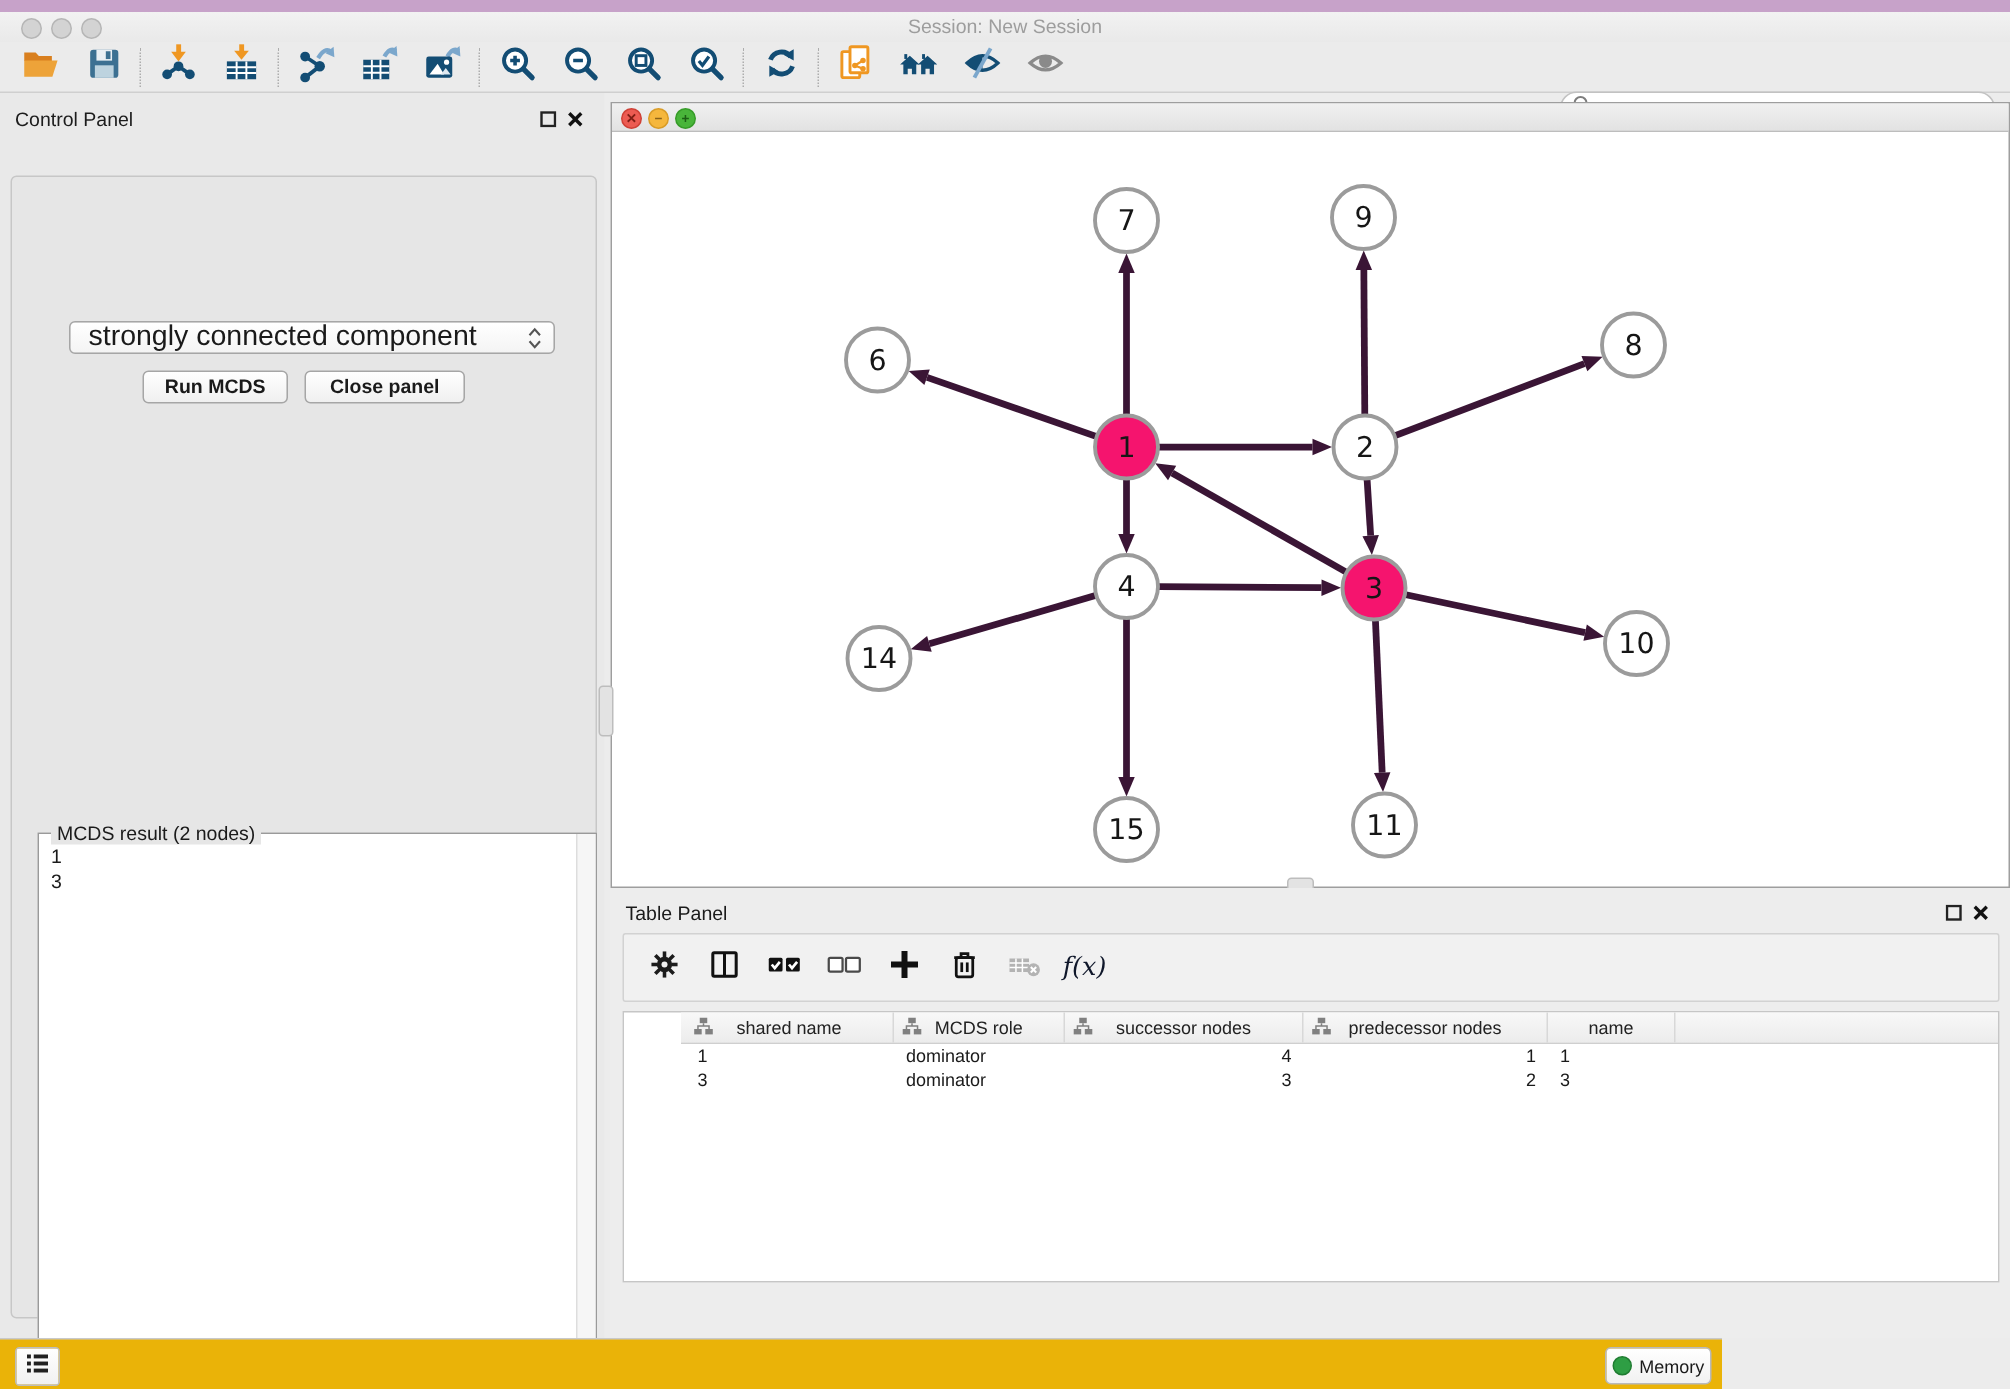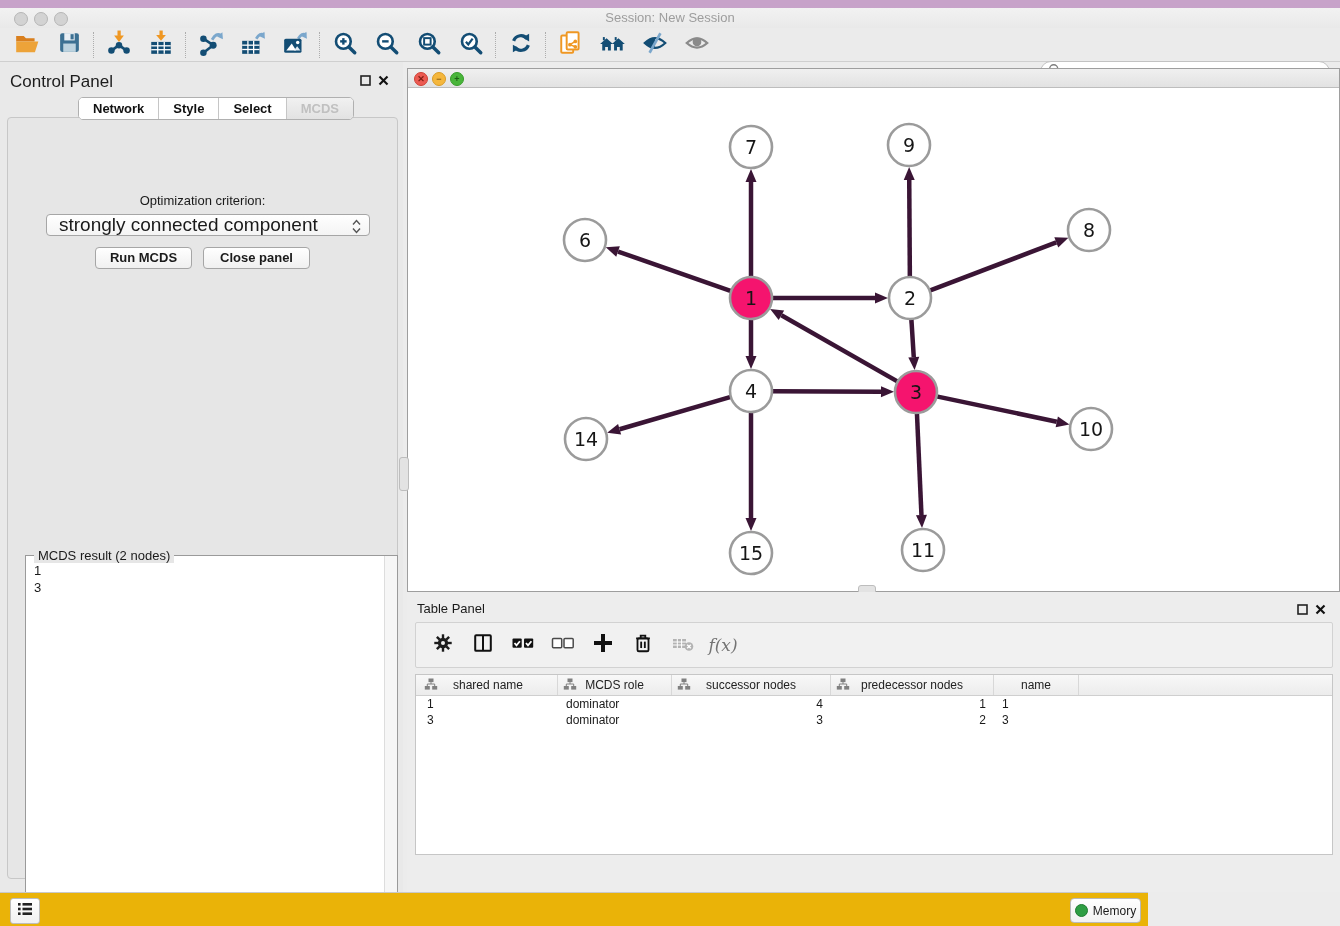--- a/index.html
+++ b/index.html
@@ -16,21 +16,21 @@
   
   #toolbar{left:0;top:28px;width:1340px;height:34px;background:#ebebeb;border-bottom:1px solid #cfcfcf;
            display:flex;align-items:center;padding-left:6px;box-sizing:border-box;}
   .tbtn{width:42px;height:30px;display:flex;align-items:center;justify-content:center;flex:0 0 auto;}
   .tsep{width:1px;height:26px;border-left:1px dotted #adadad;margin:0 3px;flex:0 0 auto;}
   #search-box{right:10px;top:33px;width:290px;height:22px;background:#fff;border:1px solid #c2c2c2;
               border-radius:12px;display:flex;align-items:center;padding-left:7px;box-sizing:border-box;}
   #search-box input{border:none;outline:none;background:transparent;font-size:12px;width:250px;margin-left:4px;}
   
   #control-panel{left:0;top:62px;width:403px;height:830px;background:#e9e9e9;}
-  #cp-title{left:10px;top:10px;font-size:17px;color:#1c1c1c;}
+  #cp-title{left:10px;top:10px;font-size:13px;color:#1c1c1c;}
   .panel-btns{position:absolute;display:flex;gap:7px;align-items:center;}
   #cp-body{left:7px;top:55px;width:389px;height:760px;background:#e6e6e6;border:1px solid #c7c7c7;border-radius:4px;}
   .seg{position:absolute;display:flex;border:1px solid #b0b0b0;border-radius:5px;overflow:hidden;background:#fff;}
   .seg-tab{font-size:13px;font-weight:600;color:#111;background:#fff;padding:3px 14px;line-height:15px;
            border-right:1px solid #c6c6c6;cursor:default;white-space:nowrap;}
   .seg-tab:last-child{border-right:none;}
   .seg-tab.active{background:linear-gradient(#f1f1f1,#e2e2e2);color:#c0c0c0;}
   #cp-tabs{left:77px;top:34px;}
   #opt-label{left:0;top:75px;width:389px;text-align:center;font-size:13px;}
   #criterion-select{left:38px;top:96px;width:310px;height:20px;background:linear-gradient(#fff,#f4f4f4);
@@ -52,22 +52,22 @@
   #net-title{width:100%;text-align:center;font-size:13px;color:#222;line-height:17px;}
   #graph-svg{position:absolute;left:0;top:18px;}
   #v-splitter{left:399px;top:457px;width:8px;height:32px;background:#e3e3e3;border:1px solid #bdbdbd;border-radius:3px;}
   #h-splitter{left:858px;top:585px;width:16px;height:8px;background:#e3e3e3;border:1px solid #bdbdbd;border-radius:3px;}
   
   #table-panel{left:407px;top:592px;width:933px;height:300px;background:#ededed;}
   #tp-title{left:10px;top:9px;font-size:13px;}
   #tp-toolbar{left:8px;top:30px;width:918px;height:46px;background:#f1f1f1;border:1px solid #d2d2d2;border-radius:2px;
               display:flex;align-items:center;padding-left:10px;box-sizing:border-box;gap:6px;}
   .tpbtn{width:34px;height:34px;display:flex;align-items:center;justify-content:center;}
-  #fx-label{font-family:"DejaVu Serif",serif;font-style:italic;font-size:17px;color:#737373;}
-  #node-table{left:8px;top:82px;width:918px;height:181px;background:#fff;border:1px solid #c6c6c6;box-sizing:border-box;}
+  #fx-label{font-family:"DejaVu Serif",serif;font-style:italic;font-size:17px;color:#0f172a;}
+  #node-table{left:8px;top:82px;width:918px;height:181px;background:#fff;border:1px solid #c6c6c6;box-sizing:border-box;padding-left:38px;}
   #table-header{display:flex;height:20px;background:linear-gradient(#f8f8f8,#ececec);border-bottom:1px solid #cfcfcf;padding-left:3px;}
   .th{position:relative;border-right:1px solid #d8d8d8;box-sizing:border-box;font-size:12px;
       display:flex;align-items:center;justify-content:center;color:#222;}
   .th svg{position:absolute;left:5px;top:3px;}
   .tr{display:flex;height:16px;padding-left:3px;font-size:12px;align-items:center;}
   .td{box-sizing:border-box;padding:0 8px;overflow:hidden;white-space:nowrap;}
   .align-left{text-align:left;} .align-right{text-align:right;}
   #tp-tabs{left:276px;top:273px;}
   
   #status-bar{left:0;top:892px;width:1148px;height:34px;background:#eab308;border-top:1px solid #c9c9c9;}
@@ -259,27 +259,20 @@
           <rect x="1" y="1" width="9" height="9" fill="none" stroke="#222" stroke-width="1.6"></rect>
         </svg></span>
     <span><svg width="11" height="11" viewBox="0 0 11 11">
           <g stroke="#111" stroke-width="2.2">
             <line x1="1.5" y1="1.5" x2="9.5" y2="9.5"></line>
             <line x1="9.5" y1="1.5" x2="1.5" y2="9.5"></line>
           </g>
         </svg></span>
   </div>
   <div class="abs" id="cp-body">
-    <div class="seg" id="cp-tabs" style="left:70px;top:-21px;">
-        <div class="seg-tab">Network</div>
-        <div class="seg-tab">Style</div>
-        <div class="seg-tab">Select</div>
-        <div class="seg-tab active">MCDS</div>
-      </div>
-    <div class="abs" id="opt-label">Optimization criterion:</div>
     <div class="abs" id="criterion-select">
       <span>strongly connected component</span>
       <span id="criterion-chevrons"><svg width="9" height="15" viewBox="0 0 9 15">
             <path d="M1 5.5 L4.5 1.5 L8 5.5" fill="none" stroke="#555" stroke-width="1.4"></path>
             <path d="M1 9.5 L4.5 13.5 L8 9.5" fill="none" stroke="#555" stroke-width="1.4"></path>
           </svg></span>
     </div>
     <div class="cp-btn" id="run-btn">Run MCDS</div>
     <div class="cp-btn" id="closepanel-btn">Close panel</div>
     <div id="result-box">

